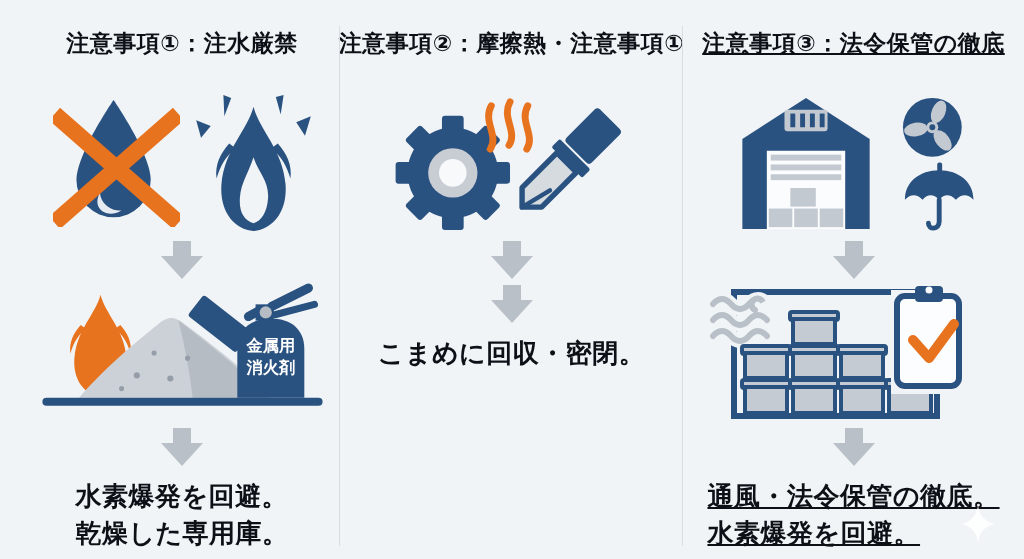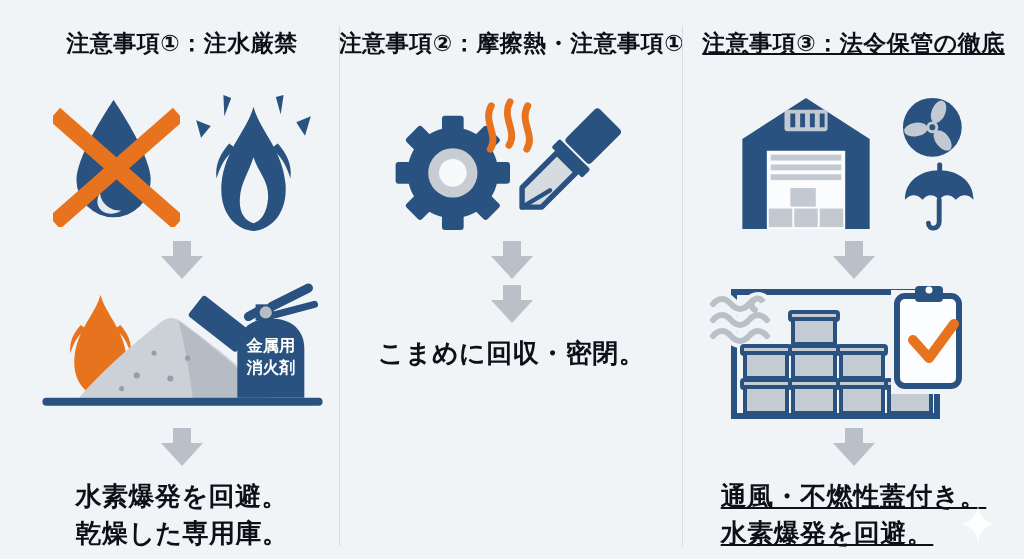--- a/index.html
+++ b/index.html
@@ -256,21 +256,21 @@
         <path d="M204,58 L220,76 L245,42" stroke="#e8731f" stroke-width="10" fill="none" stroke-linecap="round" stroke-linejoin="round"></path>
       </g>
     </svg>
   </div>
 
   <svg class="arrow2" width="42" height="38" viewBox="0 0 42 38">
       <use href="#down-arrow-shape"></use>
     </svg>
 
   <div class="caption">
-    <div>通風・不燃性蓋付き。</div>
+    <div>通風・法令保管の徹底。</div>
     <div>水素爆発を回避。</div>
   </div>
 </div>
 
 <div class="divider divider-1"></div>
 <div class="divider divider-2"></div>
 
 <svg class="sparkle" width="32" height="40" viewBox="0 0 32 40">
   <path d="M16,0 Q17,16 32,20 Q17,24 16,40 Q15,24 0,20 Q15,16 16,0 Z" fill="#ffffff" opacity="0.85"></path>
 </svg>

